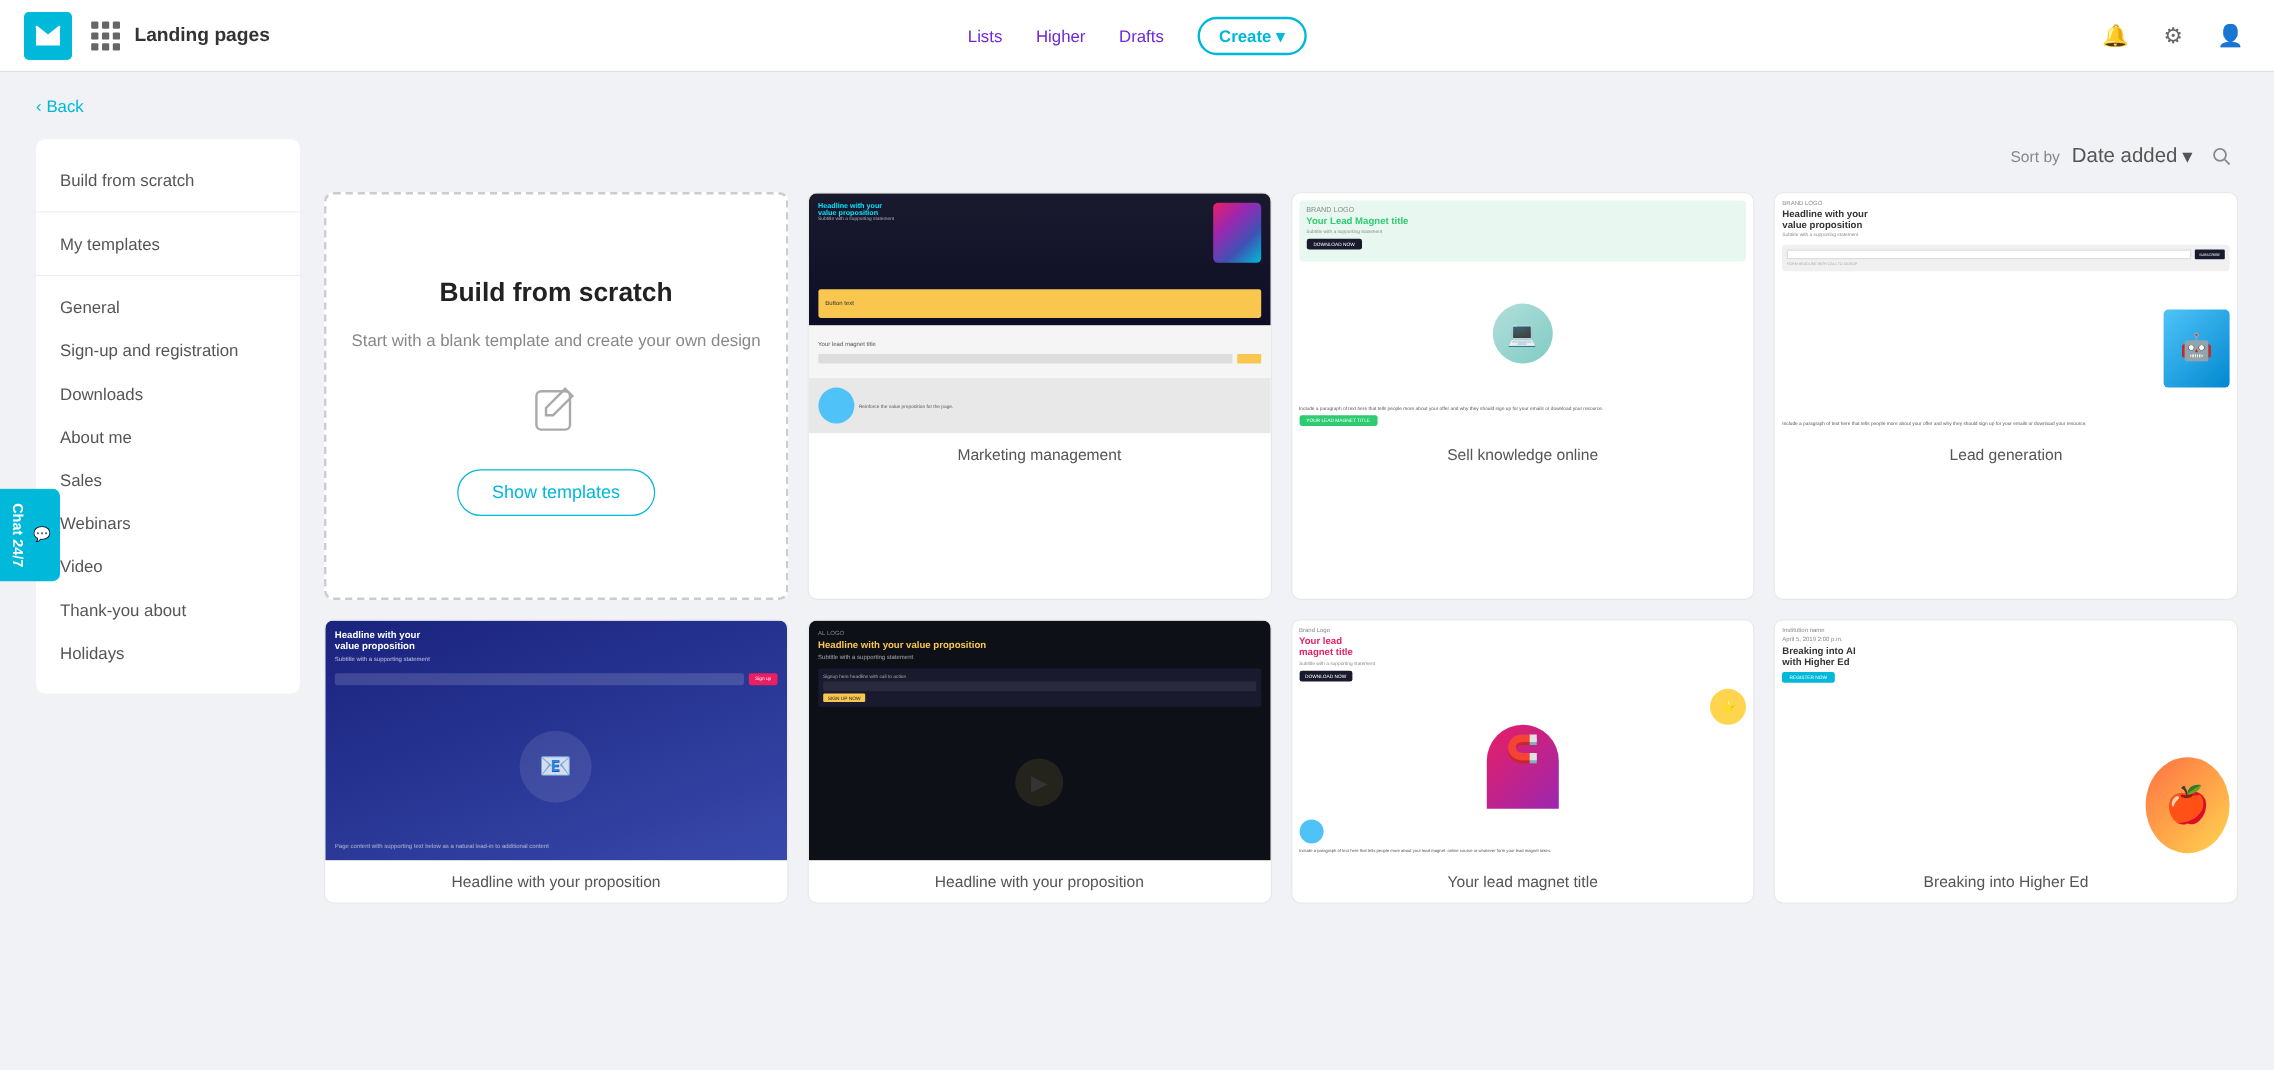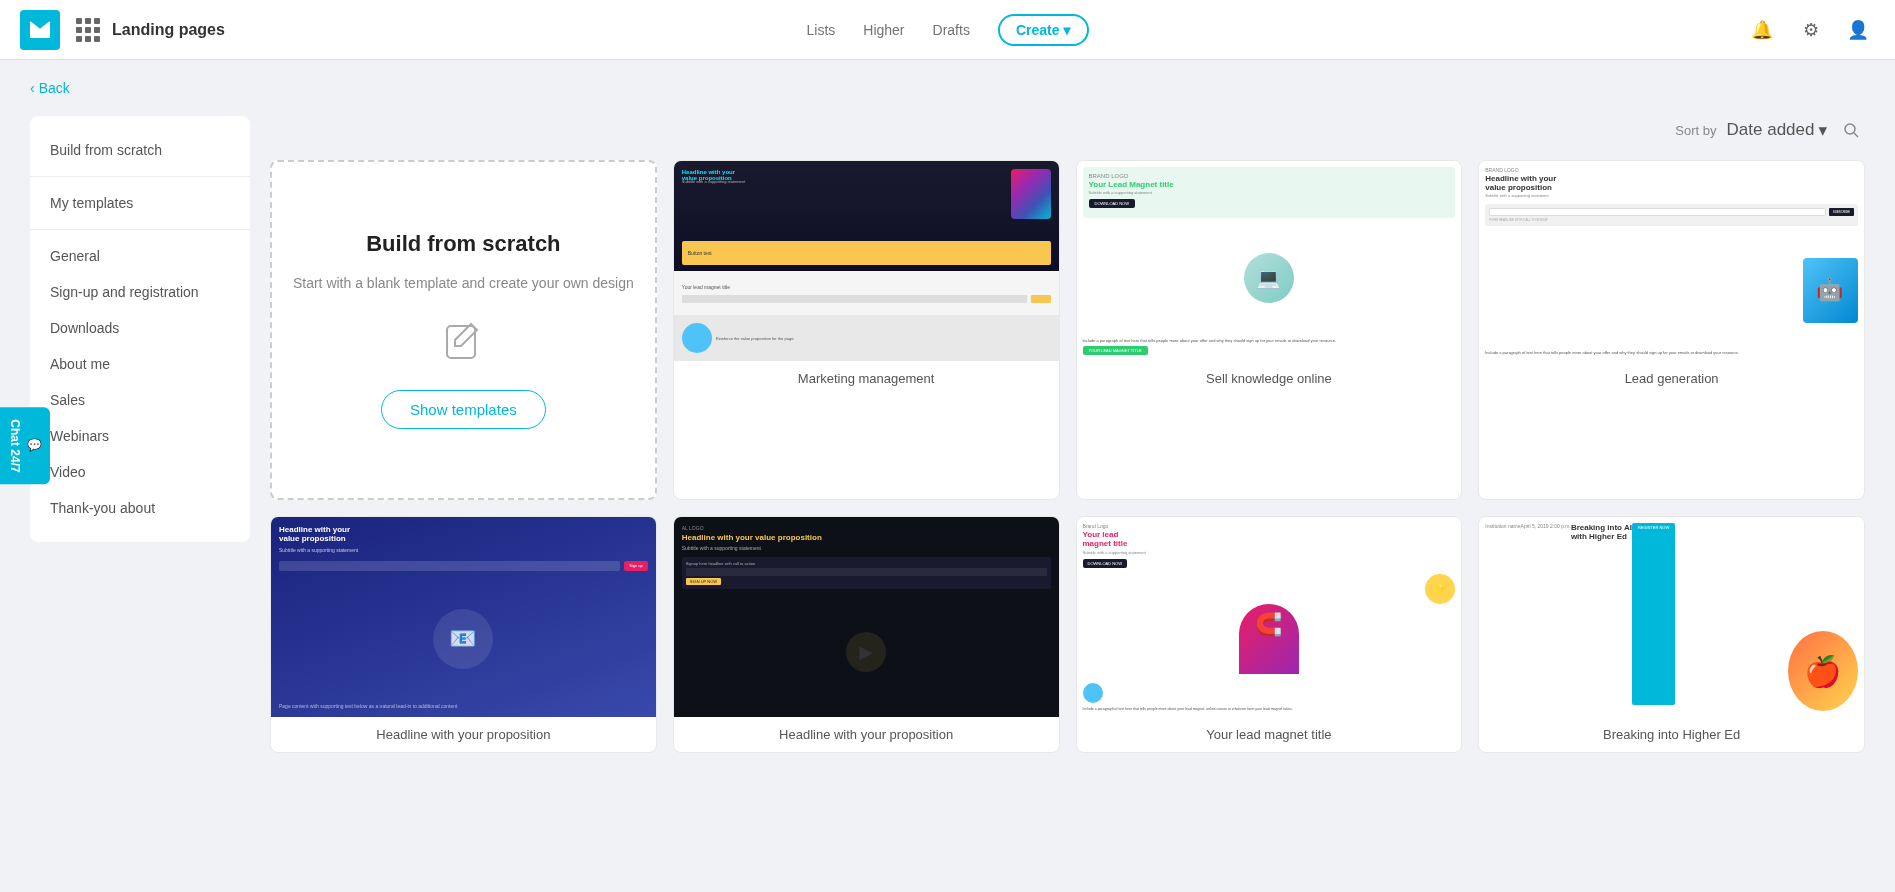--- a/index.html
+++ b/index.html
@@ -34,21 +34,21 @@
     .grid-dot { width: 6px; height: 6px; background: #666; border-radius: 1px; }
     .header-title {
       font-size: 16px; font-weight: 600; color: #333;
       flex: 1;
     }
     .header-nav {
       display: flex; align-items: center; gap: 28px;
       position: absolute; left: 50%; transform: translateX(-50%);
     }
     .header-nav a {
-      text-decoration: none; color: #737373; font-size: 14px; font-weight: 500;
+      text-decoration: none; color: #6d28d9; font-size: 14px; font-weight: 500;
       cursor: pointer;
     }
     .create-btn {
       border: 2px solid #00b8d9; color: #00b8d9;
       background: transparent; border-radius: 20px;
       padding: 6px 16px; font-size: 14px; font-weight: 600;
       cursor: pointer; display: flex; align-items: center; gap: 4px;
     }
     .header-actions {
       margin-left: auto;
@@ -240,20 +240,23 @@
       </div>
       <div class="sidebar-item">
         <span>Webinars</span>
       </div>
       <div class="sidebar-item">
         <span>Video</span>
       </div>
       <div class="sidebar-item">
         <span>Thank-you about</span>
       </div>
+      <div class="sidebar-item">
+        <span>Holidays</span>
+      </div>
     </div>
 
     <div class="main-content">
 
       <div class="sort-bar">
         <span class="sort-label">Sort by</span>
         <span class="sort-value">
           <span>Date added</span>
           <span>▾</span>
         </span>
@@ -407,21 +410,21 @@
                 <div style="position:absolute;bottom:0;left:0;width:20px;height:20px;background:#4fc3f7;border-radius:50%;"></div>
               </div>
               <div style="font-size:3.5px;color:#555;margin-top:4px;">Include a paragraph of text here that tells people more about your lead magnet. online course or whatever form your lead magnet takes.</div>
             </div>
           </div>
           <div class="template-card-label">Your lead magnet title</div>
         </div>
 
         <div class="template-card">
           <div class="template-card-img">
-            <div style="width:100%;height:100%;background:#fff;padding:6px;display:flex;flex-direction:row;">
+            <div style="width:100%;height:100%;background:#fff;padding:6px;display:flex;flex-direction:column;">
               <div style="font-size:5px;color:#888;margin-bottom:1px;">Institution name</div>
               <div style="font-size:5px;color:#888;margin-bottom:2px;">April 5, 2019 2:00 p.m.</div>
               <div style="font-size:8px;font-weight:700;color:#333;margin-bottom:4px;">Breaking into AI<br>with Higher Ed</div>
               <div style="background:#00b8d9;color:#fff;font-size:4px;padding:2px 6px;border-radius:2px;width:fit-content;margin-bottom:6px;">REGISTER NOW</div>
               <div style="flex:1;display:flex;align-items:flex-end;justify-content:flex-end;">
                 <div style="width:70px;height:80px;background:linear-gradient(135deg,#ff7043,#ffd54f);border-radius:50%;overflow:hidden;display:flex;align-items:center;justify-content:center;">
                   <span style="font-size:30px;">🍎</span>
                 </div>
               </div>
             </div>

